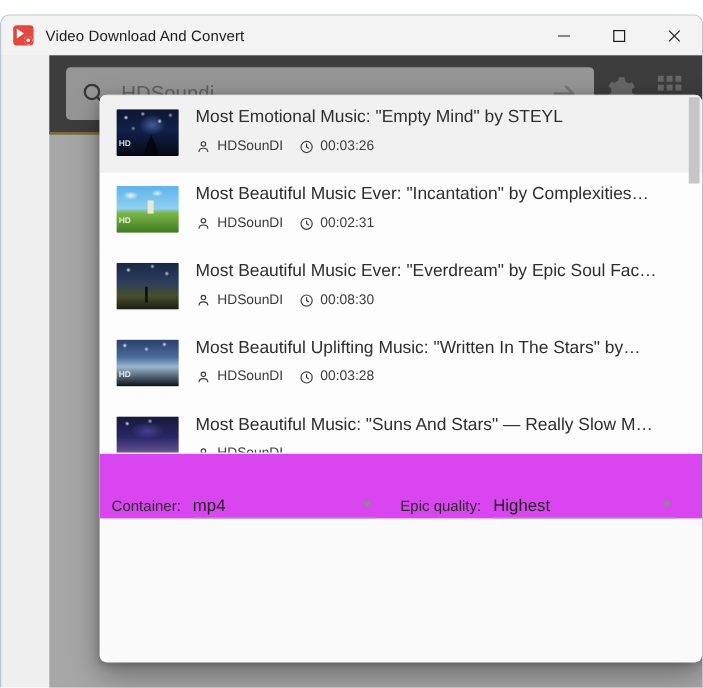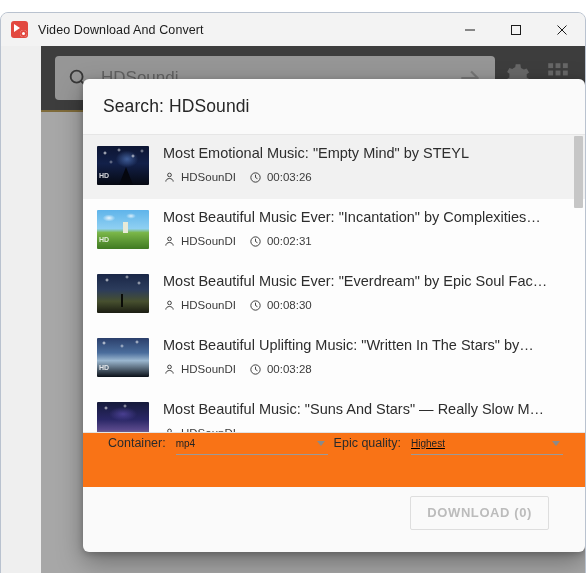--- a/index.html
+++ b/index.html
@@ -334,47 +334,47 @@
     height: 72px;
     background: #c6c6c6;
     border-radius: 1px;
   }
 
   
   #options-row {
     flex: none;
     height: 54px;
     display: flex;
-    align-items: flex-start;
-    padding: 0 22px 0 25px;
-    box-sizing: border-box;
-    background: #f97316;
+    align-items: flex-end;
+    padding: 0 22px 0 10px;
+    box-sizing: border-box;
+    background: #d946ef;
   }
   .field-group {
     display: flex;
     align-items: baseline;
   }
   .field-label {
     font-size: 12.5px;
     color: #2b2b2b;
     margin-right: 10px;
     white-space: nowrap;
   }
   .select-box {
     position: relative;
     border-bottom: 1px solid #9a9a9a;
     display: flex;
     align-items: center;
     height: 22px;
     box-sizing: border-box;
   }
   #container-select { width: 152px; }
-  #quality-select   { width: 152px; text-decoration: underline; }
+  #quality-select   { width: 152px; }
   .select-value {
-    font-size: 10px;
+    font-size: 14px;
     color: #232323;
   }
   .caret {
     position: absolute;
     right: 3px;
     width: 0; height: 0;
     border-left: 4.5px solid transparent;
     border-right: 4.5px solid transparent;
     border-top: 5px solid #8a8a8a;
   }
@@ -488,23 +488,20 @@
         <svg width="30" height="30" viewBox="0 0 24 24" aria-hidden="true">
           <path fill="currentColor" d="M2 20h3V10H2v10zm19.3-9.5c0-.9-.7-1.6-1.6-1.6h-5l.8-3.7.02-.27c0-.34-.14-.65-.37-.87L14.3 3 8.6 8.7a1.6 1.6 0 00-.47 1.14V18.4c0 .9.72 1.6 1.6 1.6h7.2c.66 0 1.23-.4 1.47-.97l2.42-5.65c.07-.18.11-.37.11-.58v-2.3z"></path>
         </svg>
       </span>
     </div>
 
     <div id="scrim"></div>
 
     <div id="dialog">
 
-      <div id="dialog-header">
-        <span id="dialog-title">Search: HDSoundi</span>
-      </div>
 
       <div id="results-area">
         <div id="results-list">
             <div class="result-row hovered">
               <div class="thumb th-night">
                 <span class="logo">HD</span>
               </div>
               <div class="row-text">
                 <div class="row-title">Most Emotional Music: "Empty Mind" by STEYL</div>
                 <div class="row-meta">
@@ -649,19 +646,18 @@
         <div class="field-group">
           <span class="field-label">Epic quality:</span>
           <div class="select-box" id="quality-select">
             <span class="select-value">Highest</span>
             <span class="caret"></span>
           </div>
         </div>
       </div>
 
       <div id="action-row">
-        <div class="action-btn" id="download-button">DOWNLOAD (0)</div>
       </div>
 
     </div>
 
   </div>
 </div>
 
 </body></html>

